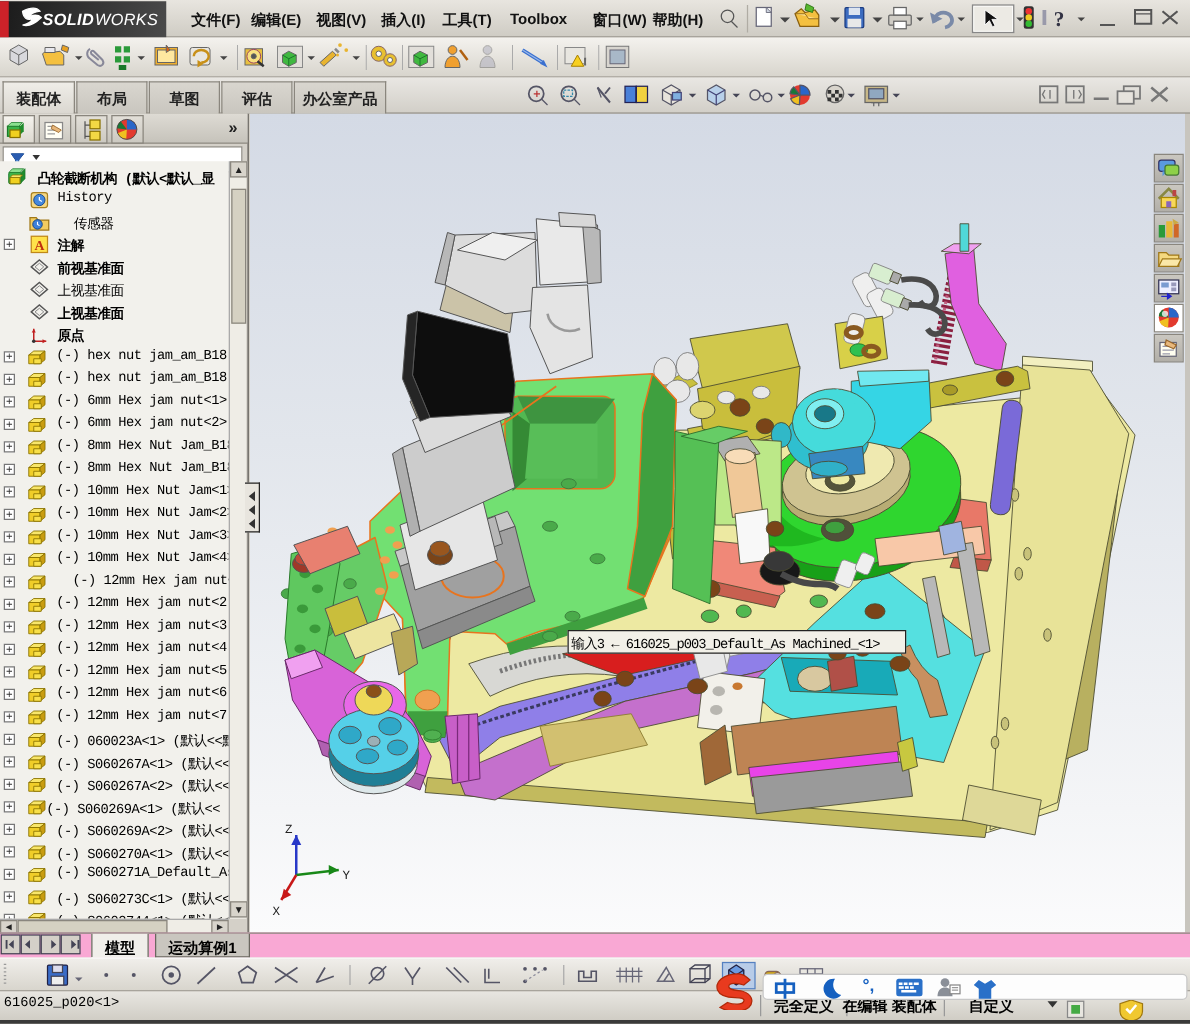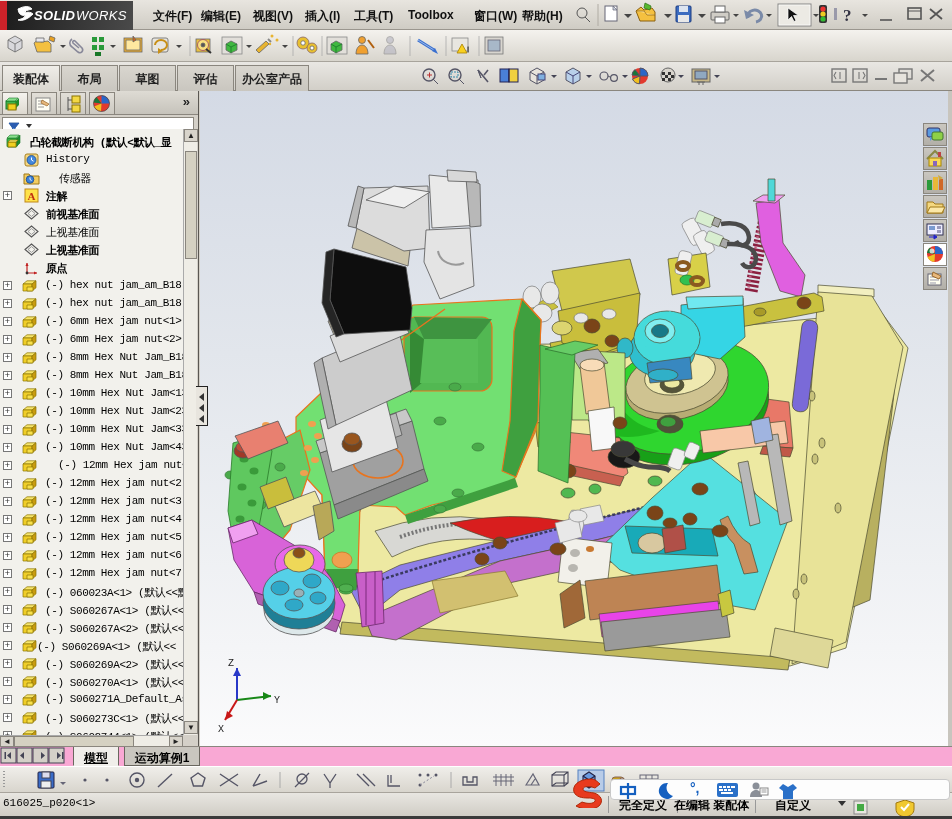--- a/index.html
+++ b/index.html
@@ -576,20 +576,21 @@
           <path d="M37,577 l-4,8 h8 z" fill="#2838C8" stroke="none"></path>
 <path d="M37,609 L71,605" stroke="#188818"></path>
           <path d="M71,605 l-8,-4 v8 z" fill="#188818" stroke="none"></path>
 <path d="M37,609 L25,629" stroke="#C81818"></path>
           <path d="M25,629 l2,-9 6,5 z" fill="#C81818" stroke="none"></path>
 <text x="28" y="575" font-size="10" fill="#222" font-family="Liberation Mono">Z</text>
 <text x="74" y="612" font-size="10" fill="#222" font-family="Liberation Mono">Y</text>
 <text x="18" y="641" font-size="10" fill="#222" font-family="Liberation Mono">X</text>
 </g>
 </svg>
+<div style="position:absolute;left:254px;top:413px;width:271px;height:19px;background:#f2f0e8;border:1px solid #222;font-family:'Liberation Mono',monospace;font-size:11px;letter-spacing:-0.8px;padding:2px 0 0 2px;white-space:nowrap;overflow:hidden">输入3 ← 616025_p003_Default_As Machined_&lt;1&gt;</div>
     </div>
   <div id="lpanel">
     <div id="ltabs">
       <div class="ltab" style="left:2px;background:linear-gradient(#f5f3ee,#ddd9d0)"><svg width="24" height="21">
             <rect x="3" y="8" width="10" height="8" fill="#3cb44a" stroke="#1a7a28"></rect>
             <path d="M3 8 l3-3 h9 l-3 3z" fill="#8be08f" stroke="#1a7a28" stroke-width="0.6"></path>
             <path d="M13 8 l3-3 v7 l-3 3z" fill="#1f8c2d"></path>
             <rect x="5" y="11" width="8" height="6" fill="#f0d020" stroke="#8a7200"></rect>
           </svg></div>
       <div class="ltab" style="left:31px"><svg width="24" height="21">

